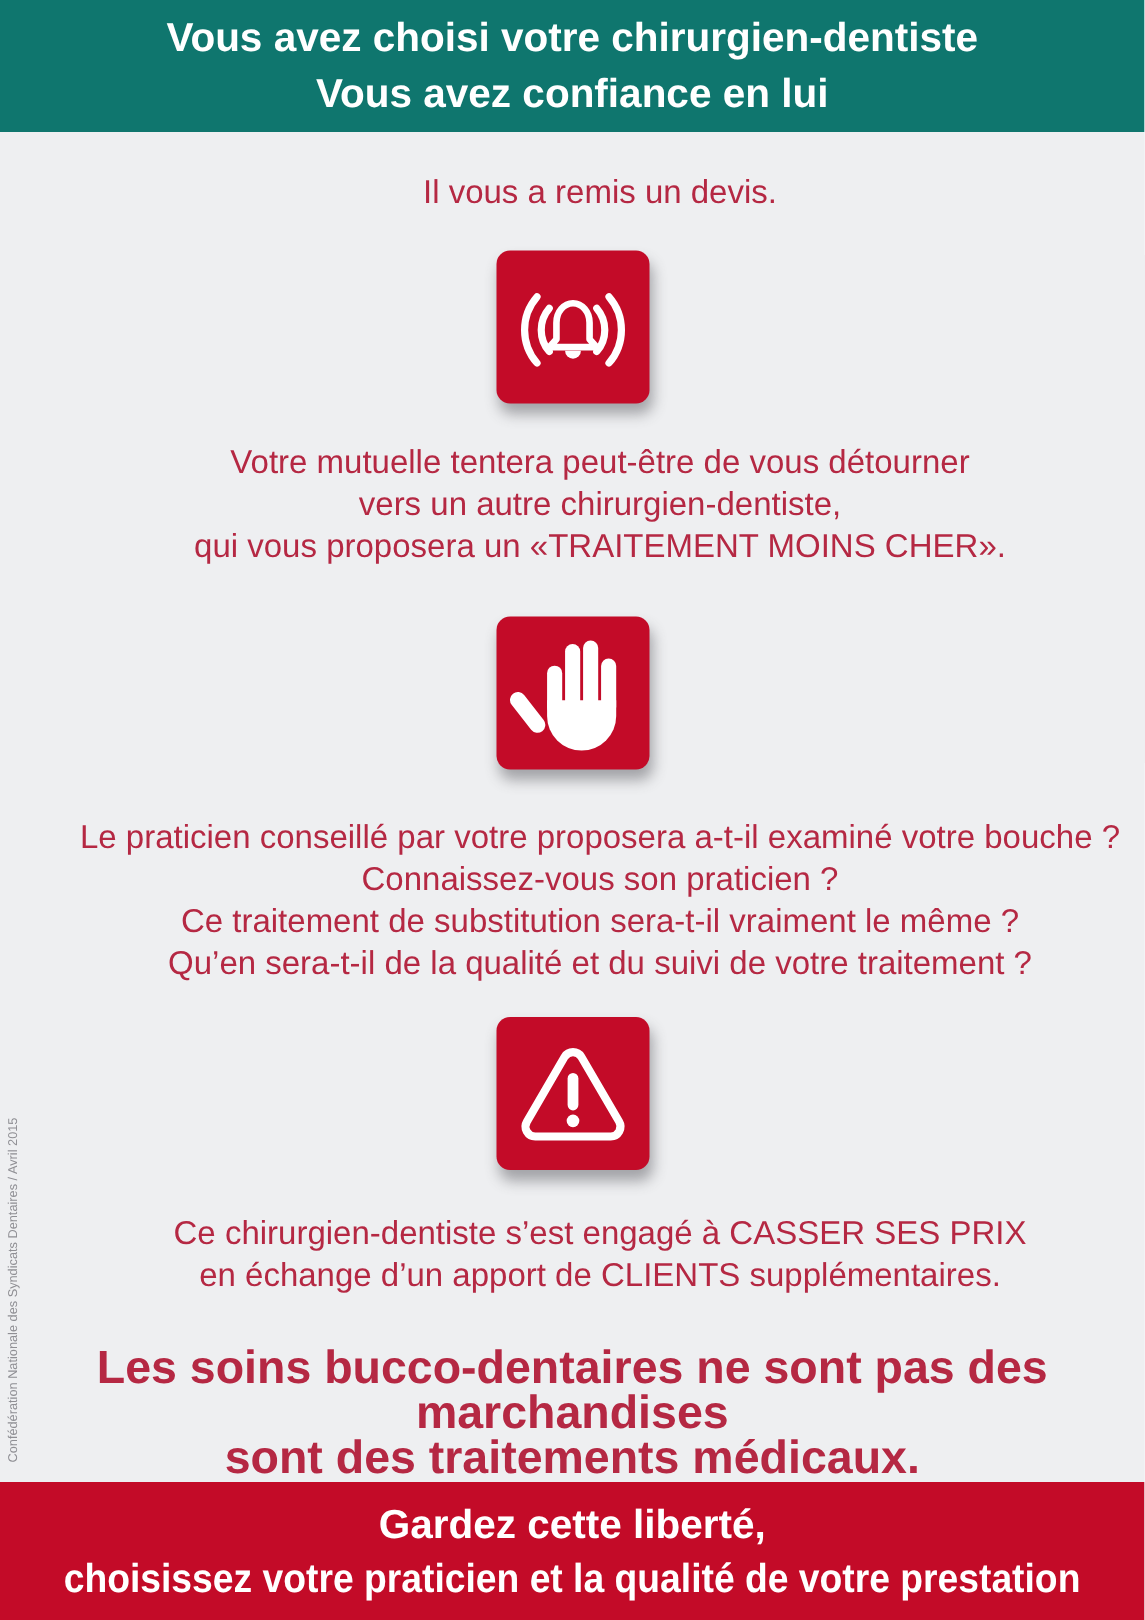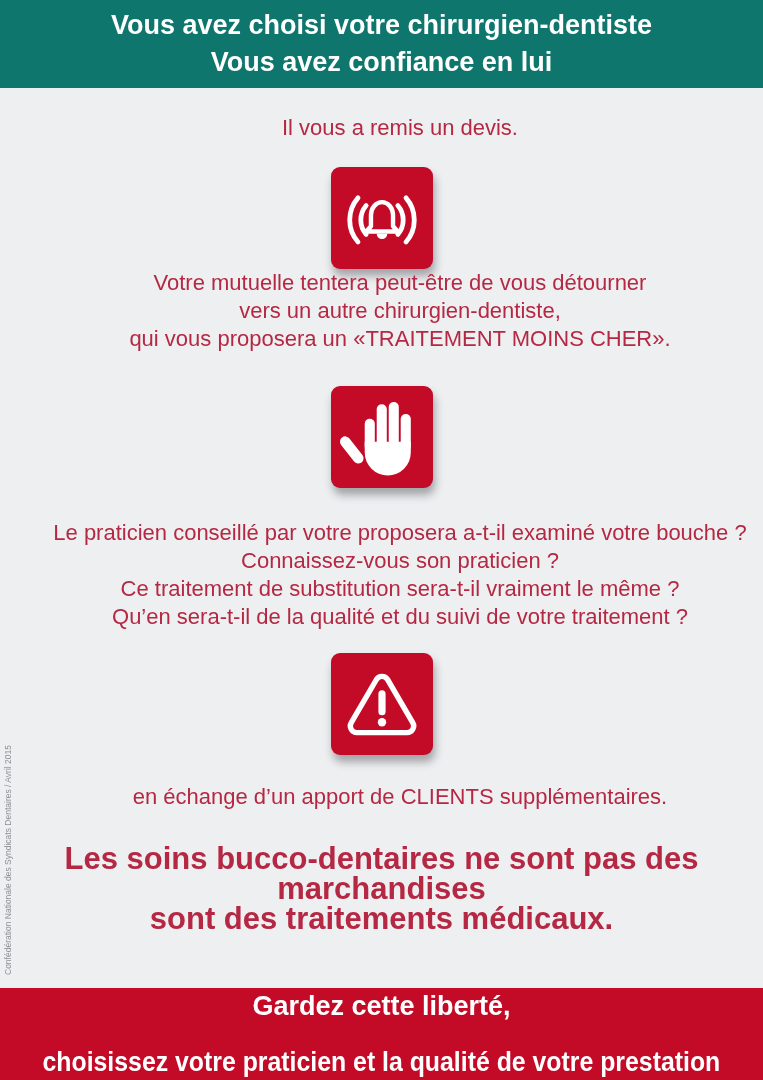--- a/index.html
+++ b/index.html
@@ -29,21 +29,21 @@
     text-align: center;
   }
   .red-text {
     color: #b52843;
     font-size: 22px;
     line-height: 28px;
     padding-left: 37px;
   }
   .intro   { margin-top: 26px; }
   .tile-1  { margin-top: 25px; }
-  .para-1  { }
+  .para-1  { margin-top: 25px; }
   .tile-2  { margin-top: 33px; }
   .para-2  { margin-top: 31px; }
   .tile-3  { margin-top: 22px; }
   .para-3  { margin-top: 28px; }
   .statement {
     margin-top: 33px;
     color: #b52843;
     font-weight: bold;
     font-size: 31px;
     line-height: 30px;
@@ -59,21 +59,21 @@
   .icon-tile svg { display: block; }
   .banner-bottom {
     position: absolute; bottom: 0; left: 0;
     width: 100%; height: 92px;
     background: #c30b28;
     color: #ffffff;
     font-weight: bold;
     font-size: 27px;
     line-height: 36px;
     display: flex; flex-direction: column;
-    align-items: center; justify-content: space-between;
+    align-items: center; justify-content: center;
     text-align: center;
   }
   .banner-bottom .squeeze { transform: scaleX(0.92); white-space: nowrap; }
   .credit {
     position: absolute;
     left: 14px; top: 963px;
     height: 12px; line-height: 12px;
     transform: rotate(-90deg);
     transform-origin: 0 100%;
     font-size: 8.5px;
@@ -136,20 +136,21 @@
 
     <div class="icon-tile tile-3">
       <svg width="96" height="96" viewBox="0 0 100 100">
         <path d="M44.2 24.5 a6.8 6.8 0 0 1 11.6 0 L82 69.5 a6.8 6.8 0 0 1 -5.8 10.3 H23.8 A6.8 6.8 0 0 1 18 69.5 Z" fill="none" stroke="#ffffff" stroke-width="5.6" stroke-linejoin="round"></path>
         <path d="M50 39.5 L50 58" stroke="#ffffff" stroke-width="7.5" stroke-linecap="round" fill="none"></path>
         <circle cx="50" cy="69" r="4.4" fill="#ffffff"></circle>
       </svg>
     </div>
 
     <div class="red-text para-3">
+      <div>Ce chirurgien-dentiste s’est engagé à CASSER SES PRIX</div>
       <div>en échange d’un apport de CLIENTS supplémentaires.</div>
     </div>
 
     <div class="statement">
       <div>Les soins bucco-dentaires ne sont pas des marchandises</div>
       <div>sont des traitements médicaux.</div>
     </div>
 
   </main>
 

